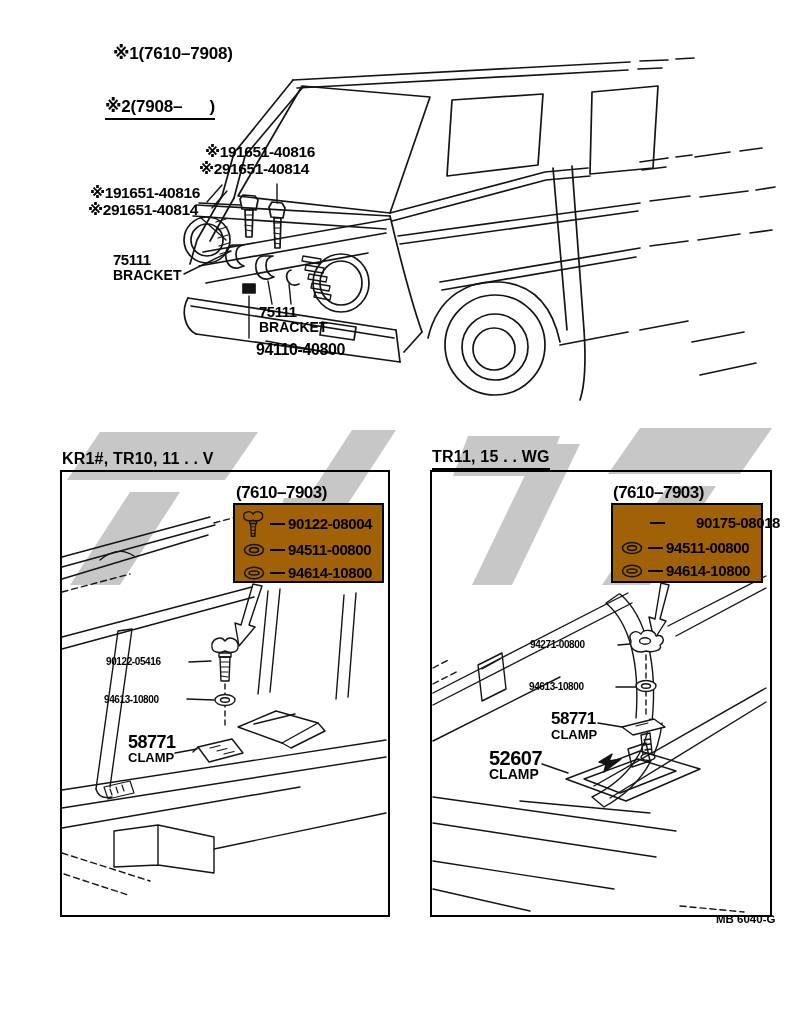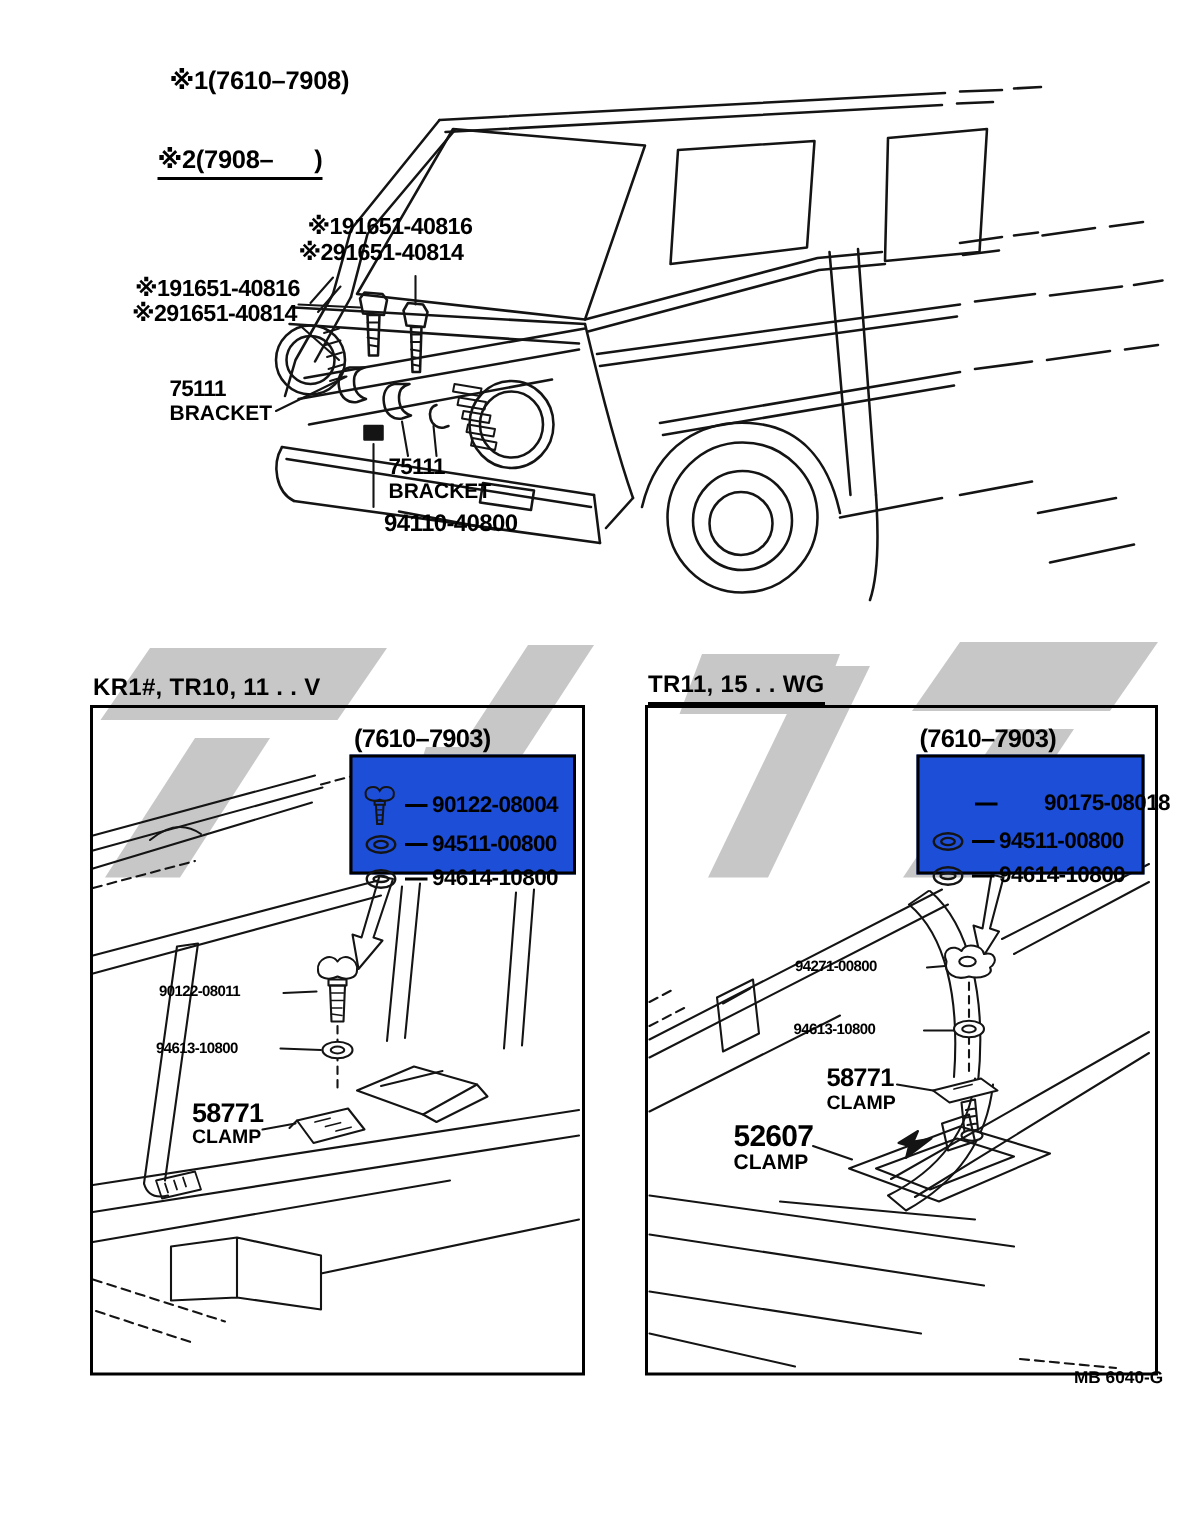--- a/index.html
+++ b/index.html
@@ -11,21 +11,21 @@
   .pn-sm{font-size:10px;}
   .num-big{font-weight:bold;font-size:15px;letter-spacing:-0.5px;line-height:18px;white-space:pre;}
   .num-xl{font-weight:bold;font-size:20px;letter-spacing:-0.5px;line-height:19px;white-space:pre;}
   .sub{font-weight:bold;font-size:14px;letter-spacing:0px;line-height:13px;white-space:pre;}
   .note{font-weight:bold;font-size:17px;letter-spacing:-0.2px;white-space:pre;line-height:21px;}
   .note2{border-bottom:2.5px solid #000;display:inline-block;padding-bottom:1px;margin-top:32px;}
   .hdr{font-weight:bold;font-size:16px;letter-spacing:0.2px;white-space:pre;}
   .hdr-u{border-bottom:2px solid #000;padding-bottom:2px;text-align:center;}
   .range{font-weight:bold;font-size:17px;letter-spacing:-0.5px;white-space:pre;}
   .panel{border:2.5px solid #000;background:transparent;}
-  .legend{border:2px solid #000;background:#1d4ed8;padding:17px 4px 2px 6px;box-sizing:border-box;}
+  .legend{border:2px solid #000;background:#a16207;padding:4px 4px 2px 6px;box-sizing:border-box;}
   .lrow{display:flex;align-items:center;gap:3px;}
   .lrow .ltxt{font-weight:bold;font-size:15px;letter-spacing:-0.4px;white-space:pre;}
   .ldash{width:15px;height:2px;background:#000;flex:0 0 auto;}
   .footer{font-weight:bold;font-size:11.5px;letter-spacing:0px;white-space:pre;}
 </style>
 </head>
 <body>
 
 <div id="page">
 
@@ -268,21 +268,21 @@
     <div class="lrow" style="height:23px;">
       <svg width="26" height="14" viewBox="0 0 24 14" fill="none" stroke="#141414" stroke-width="1.6">
         <ellipse cx="12" cy="7" rx="9.5" ry="5.8"></ellipse>
           <ellipse cx="12" cy="7" rx="5" ry="2"></ellipse>
       </svg>
       <div class="ldash"></div>
       <span class="ltxt">94614-10800</span>
     </div>
   </div>
 
-  <div class="abs pn pn-sm" style="left:106px;top:653px;">90122-08011</div>
+  <div class="abs pn pn-sm" style="left:106px;top:653px;">90122-05416</div>
   <div class="abs pn pn-sm" style="left:104px;top:691px;">94613-10800</div>
   <div class="abs" style="left:128px;top:733px;">
     <div class="num-big" style="font-size:18px;">58771</div>
     <div class="sub" style="font-size:13px;">CLAMP</div>
   </div>
 
   <div class="abs hdr hdr-u" style="left:432px;top:448px;">TR11, 15 . . WG</div>
   <div class="abs panel" style="left:430px;top:470px;width:338px;height:443px;"></div>
   <div class="abs range" style="left:613px;top:483px;">(7610–7903)</div>
 

